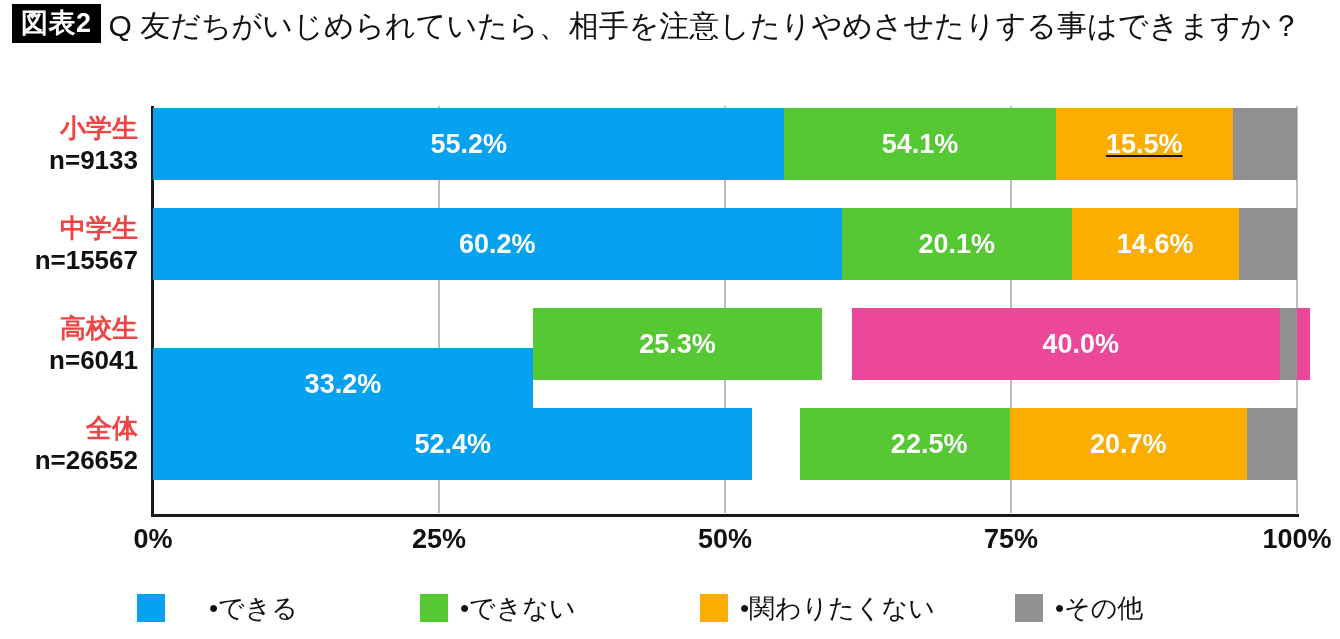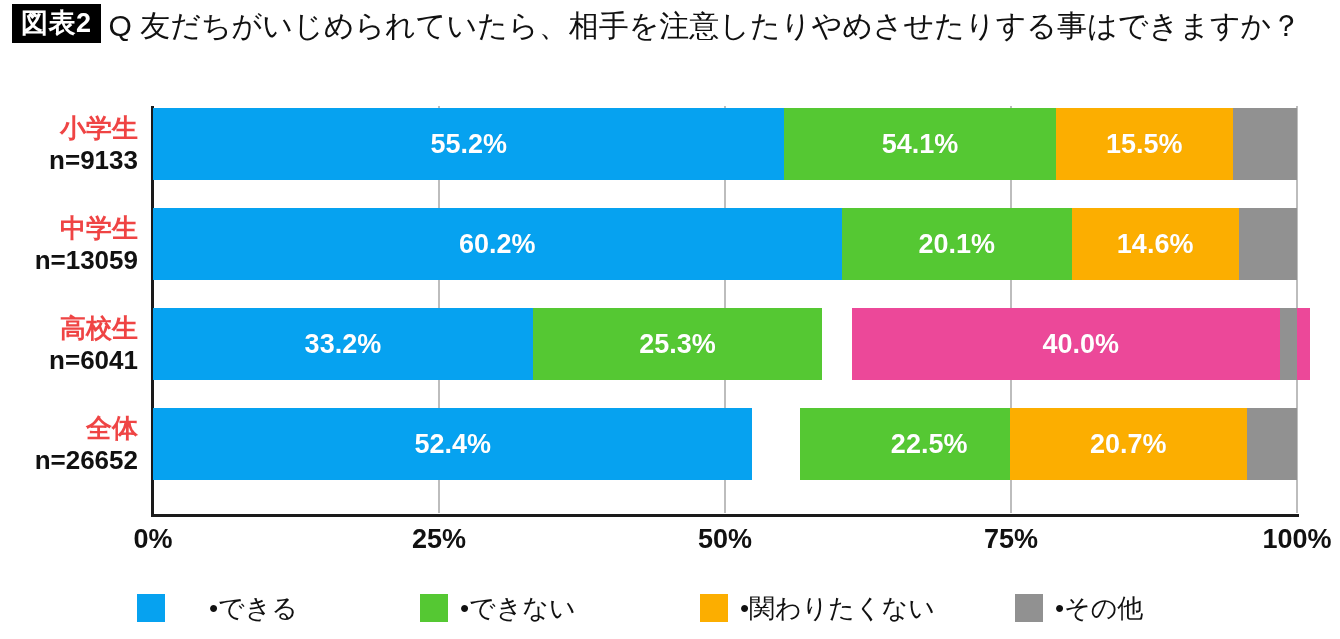--- a/index.html
+++ b/index.html
@@ -194,21 +194,21 @@
       <div class="gridline" style="left: 571px; top: -2px;"></div>
       <div class="gridline" style="left: 857px; top: -2px;"></div>
       <div class="gridline" style="left: 1143px; top: -2px;"></div>
       <div class="row" style="top: 0px;">
         <div class="bar" style="left: 0px; width: 631.488px; background: rgb(6, 162, 240);">
           <span class="seg-label">55.2%</span>
         </div>
         <div class="bar" style="left: 631.488px; width: 271.128px; background: rgb(85, 200, 51);">
           <span class="seg-label">54.1%</span>
         </div>
-        <div class="bar" style="left: 902.616px; width: 177.32px; background: rgb(252, 174, 0);">
+        <div class="bar" style="left: 902.616px; width: 177.32px; background: rgb(252, 174, 0); text-decoration: underline;">
           <span class="seg-label">15.5%</span>
         </div>
         <div class="bar" style="left: 1079.94px; width: 64.064px; background: rgb(145, 145, 145);">
           <span class="seg-label"></span>
         </div>
       </div>
       <div class="row" style="top: 100px;">
         <div class="bar" style="left: 0px; width: 688.688px; background: rgb(6, 162, 240);">
           <span class="seg-label">60.2%</span>
         </div>
@@ -216,21 +216,21 @@
           <span class="seg-label">20.1%</span>
         </div>
         <div class="bar" style="left: 918.632px; width: 167.024px; background: rgb(252, 174, 0);">
           <span class="seg-label">14.6%</span>
         </div>
         <div class="bar" style="left: 1085.66px; width: 58.344px; background: rgb(145, 145, 145);">
           <span class="seg-label"></span>
         </div>
       </div>
       <div class="row" style="top: 200px;">
-        <div class="bar" style="left: 0px; width: 379.808px; background: rgb(6, 162, 240);">
+        <div class="bar" style="left: 0px; width: 379.808px; background: rgb(6, 162, 240); margin-top: 40px;">
           <span class="seg-label">33.2%</span>
         </div>
         <div class="bar" style="left: 379.808px; width: 289.432px; background: rgb(85, 200, 51);">
           <span class="seg-label">25.3%</span>
         </div>
         <div class="bar" style="left: 699px; width: 457.6px; background: #ec4899;">
           <span class="seg-label">40.0%</span>
         </div>
         <div class="bar" style="left: 1126.84px; width: 17.16px; background: rgb(145, 145, 145);">
           <span class="seg-label"></span>
@@ -251,21 +251,21 @@
         </div>
       </div>
     </div>
   <div id="ylabels">
       <div class="ylabel" style="top: 12px;">
         <span class="cat">小学生</span>
         <span class="n">n=9133</span>
       </div>
       <div class="ylabel" style="top: 112px;">
         <span class="cat">中学生</span>
-        <span class="n">n=13059</span>
+        <span class="n">n=15567</span>
       </div>
       <div class="ylabel" style="top: 212px;">
         <span class="cat">高校生</span>
         <span class="n">n=6041</span>
       </div>
       <div class="ylabel" style="top: 312px;">
         <span class="cat">全体</span>
         <span class="n">n=26652</span>
       </div>
     </div>

